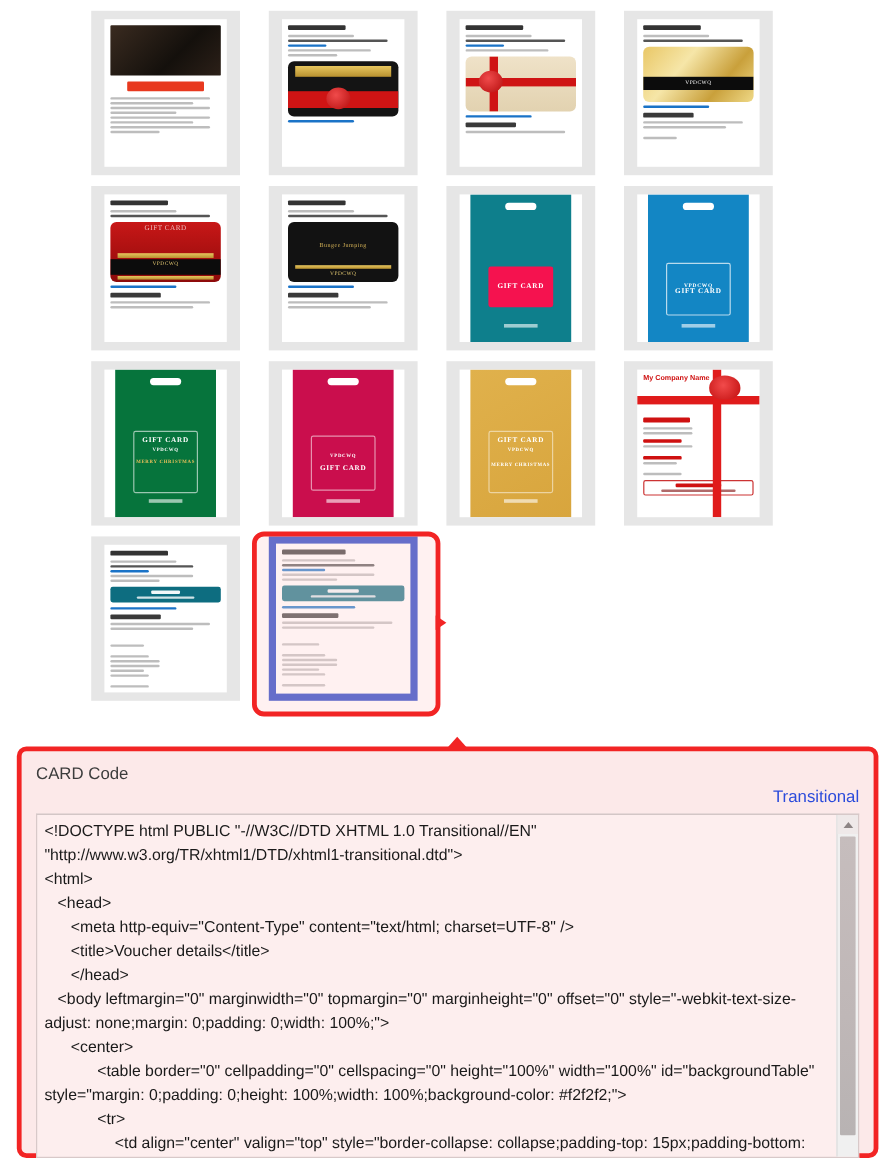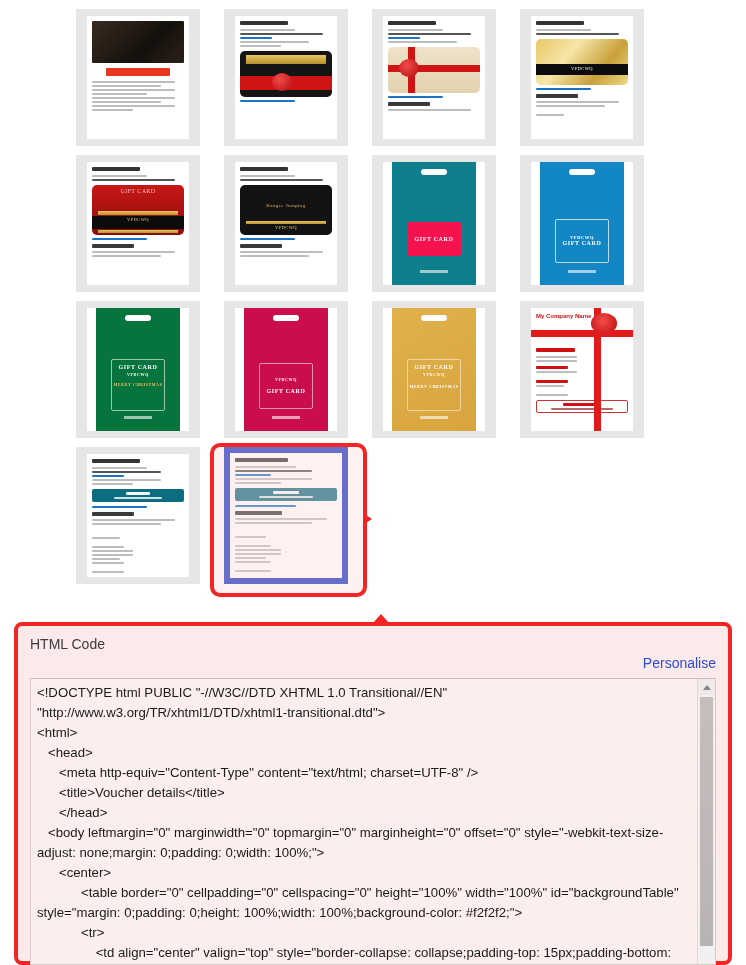--- a/index.html
+++ b/index.html
@@ -607,22 +607,22 @@
 </div>
 
 <div id="selection-annotation">
   <div class="notch"></div>
 </div>
 
 <div id="html-code-panel">
   <div class="arrow-up"></div>
 
   <div class="panel-head">
-    <div id="panel-title">HTML Code</div>
-    <a id="personalise-link" href="#">Personalise</a>
+    <div id="panel-title">CARD Code</div>
+    <a id="personalise-link" href="#">Transitional</a>
   </div>
 
   <div id="code-area-wrap">
     <pre id="code-text">&lt;!DOCTYPE html PUBLIC "-//W3C//DTD XHTML 1.0 Transitional//EN" "http://www.w3.org/TR/xhtml1/DTD/xhtml1-transitional.dtd"&gt;
 &lt;html&gt;
    &lt;head&gt;
       &lt;meta http-equiv="Content-Type" content="text/html; charset=UTF-8" /&gt;
       &lt;title&gt;Voucher details&lt;/title&gt;
       &lt;/head&gt;
    &lt;body leftmargin="0" marginwidth="0" topmargin="0" marginheight="0" offset="0" style="-webkit-text-size-adjust: none;margin: 0;padding: 0;width: 100%;"&gt;

